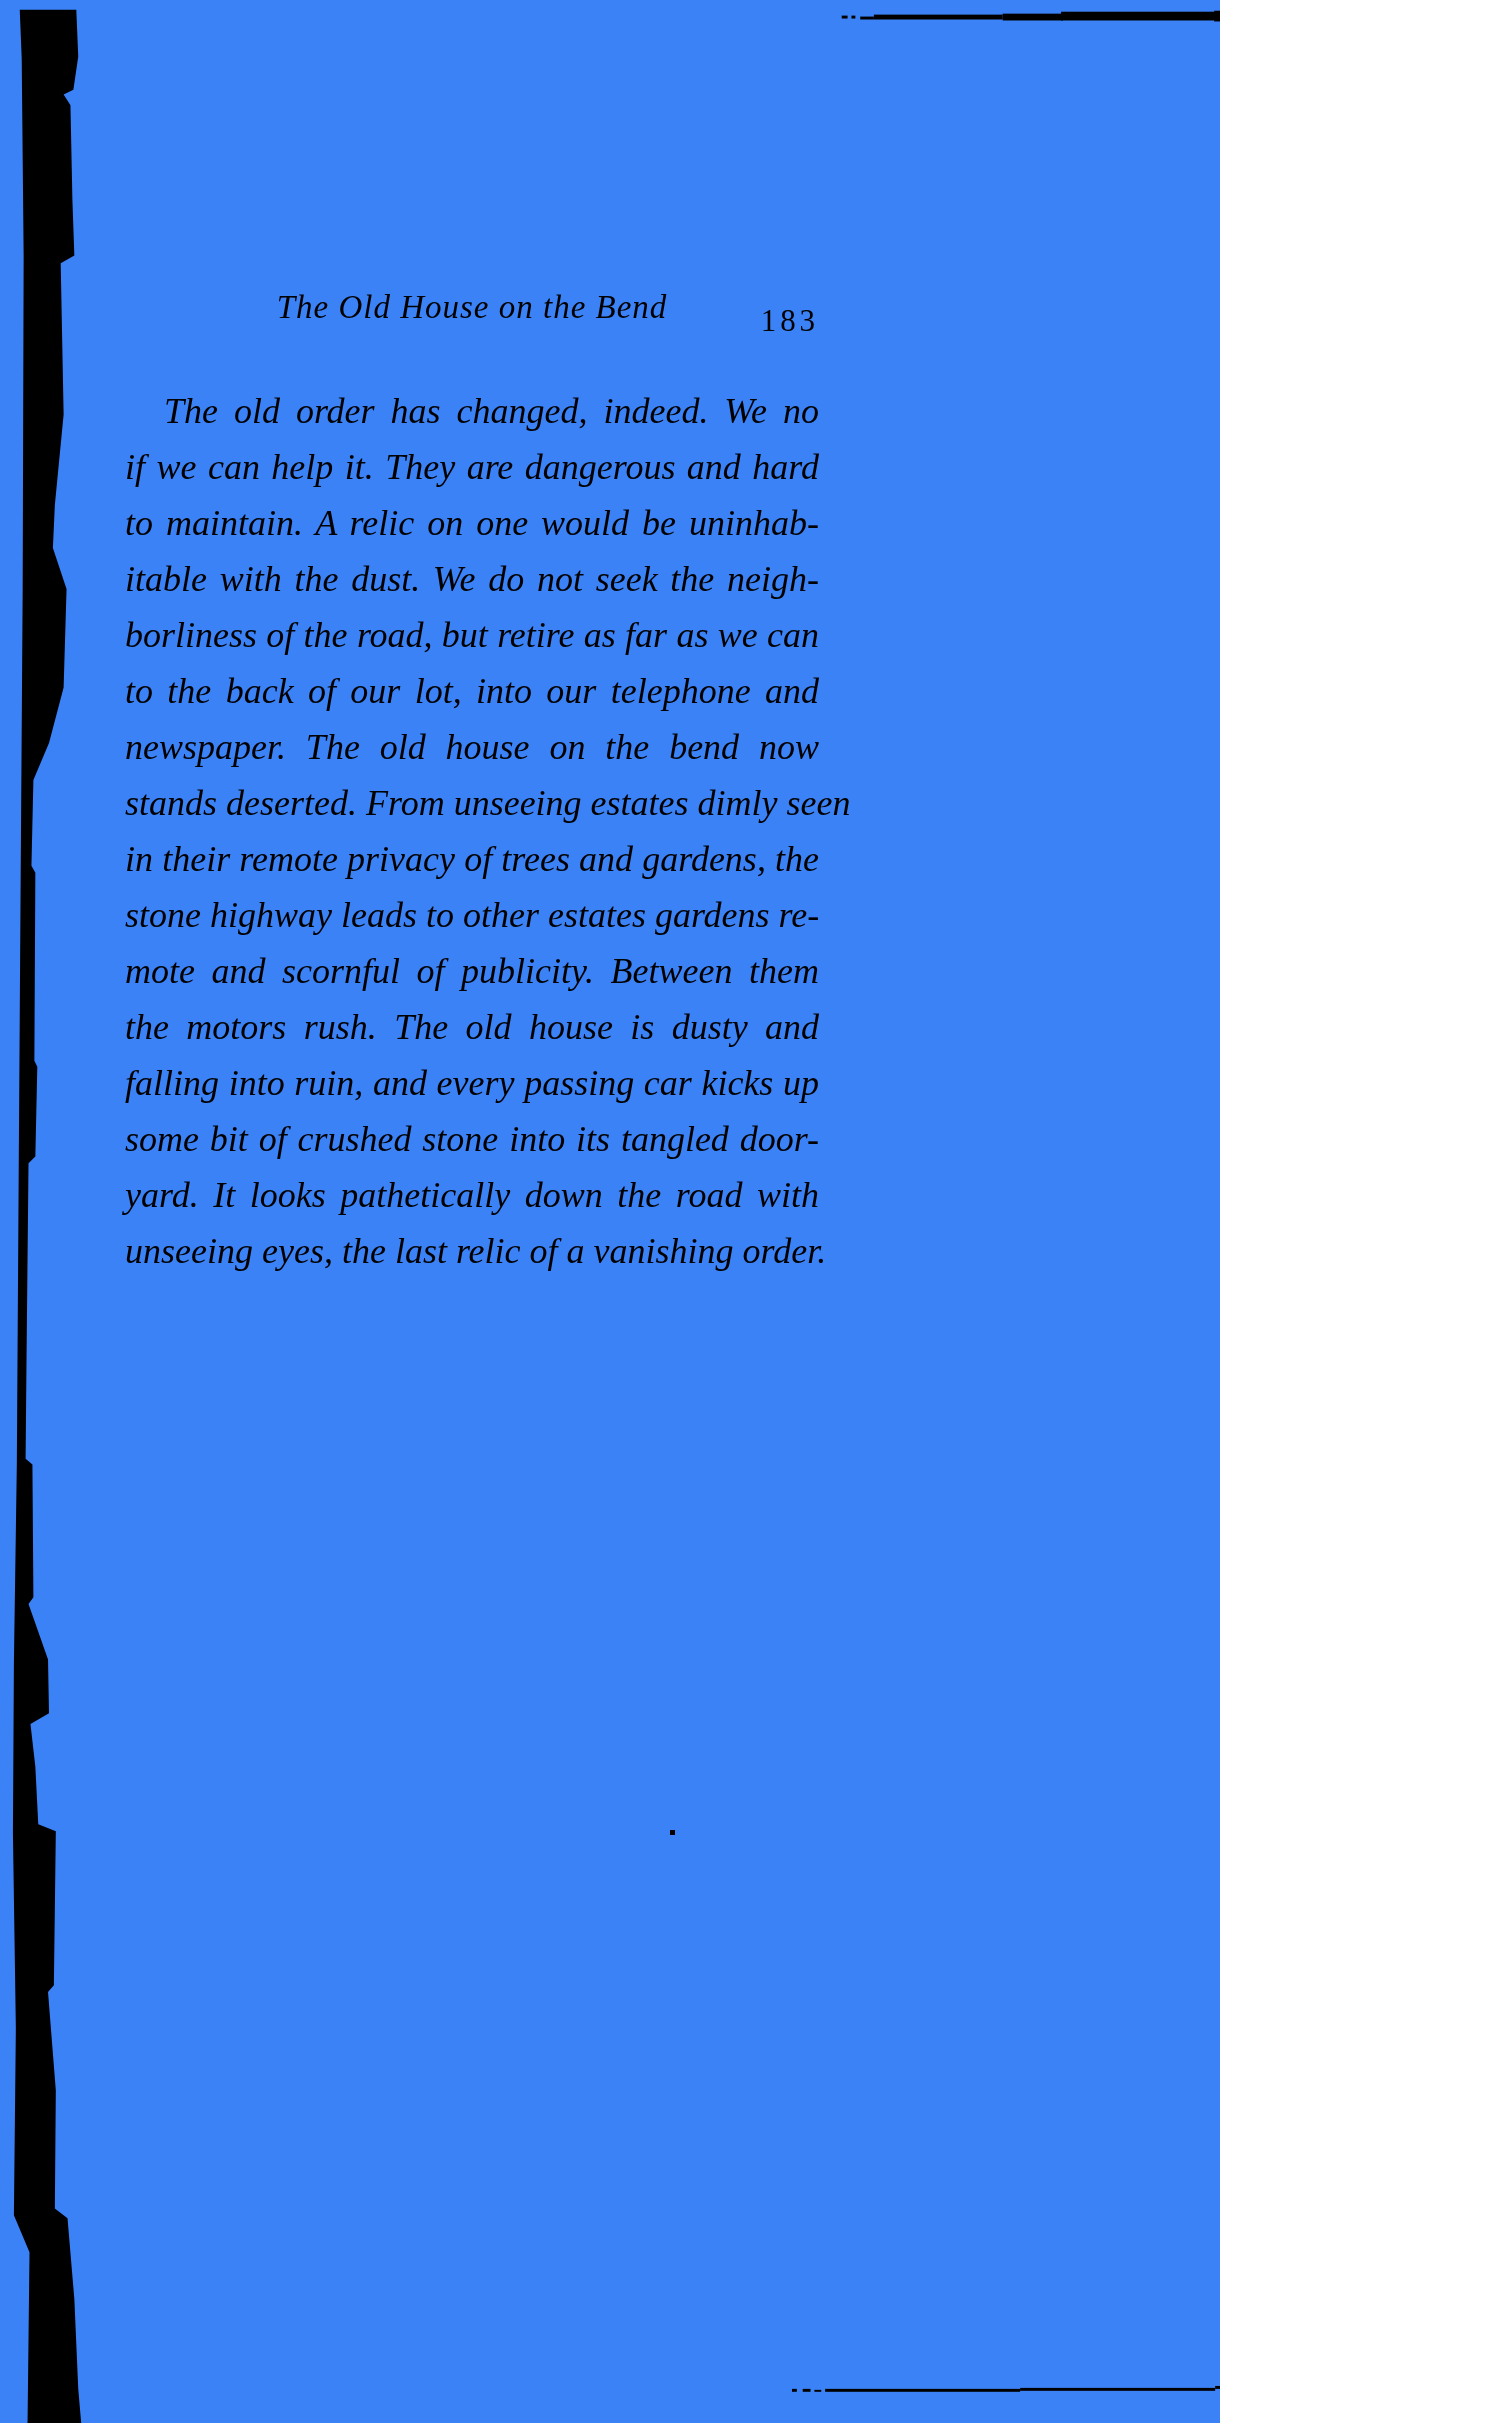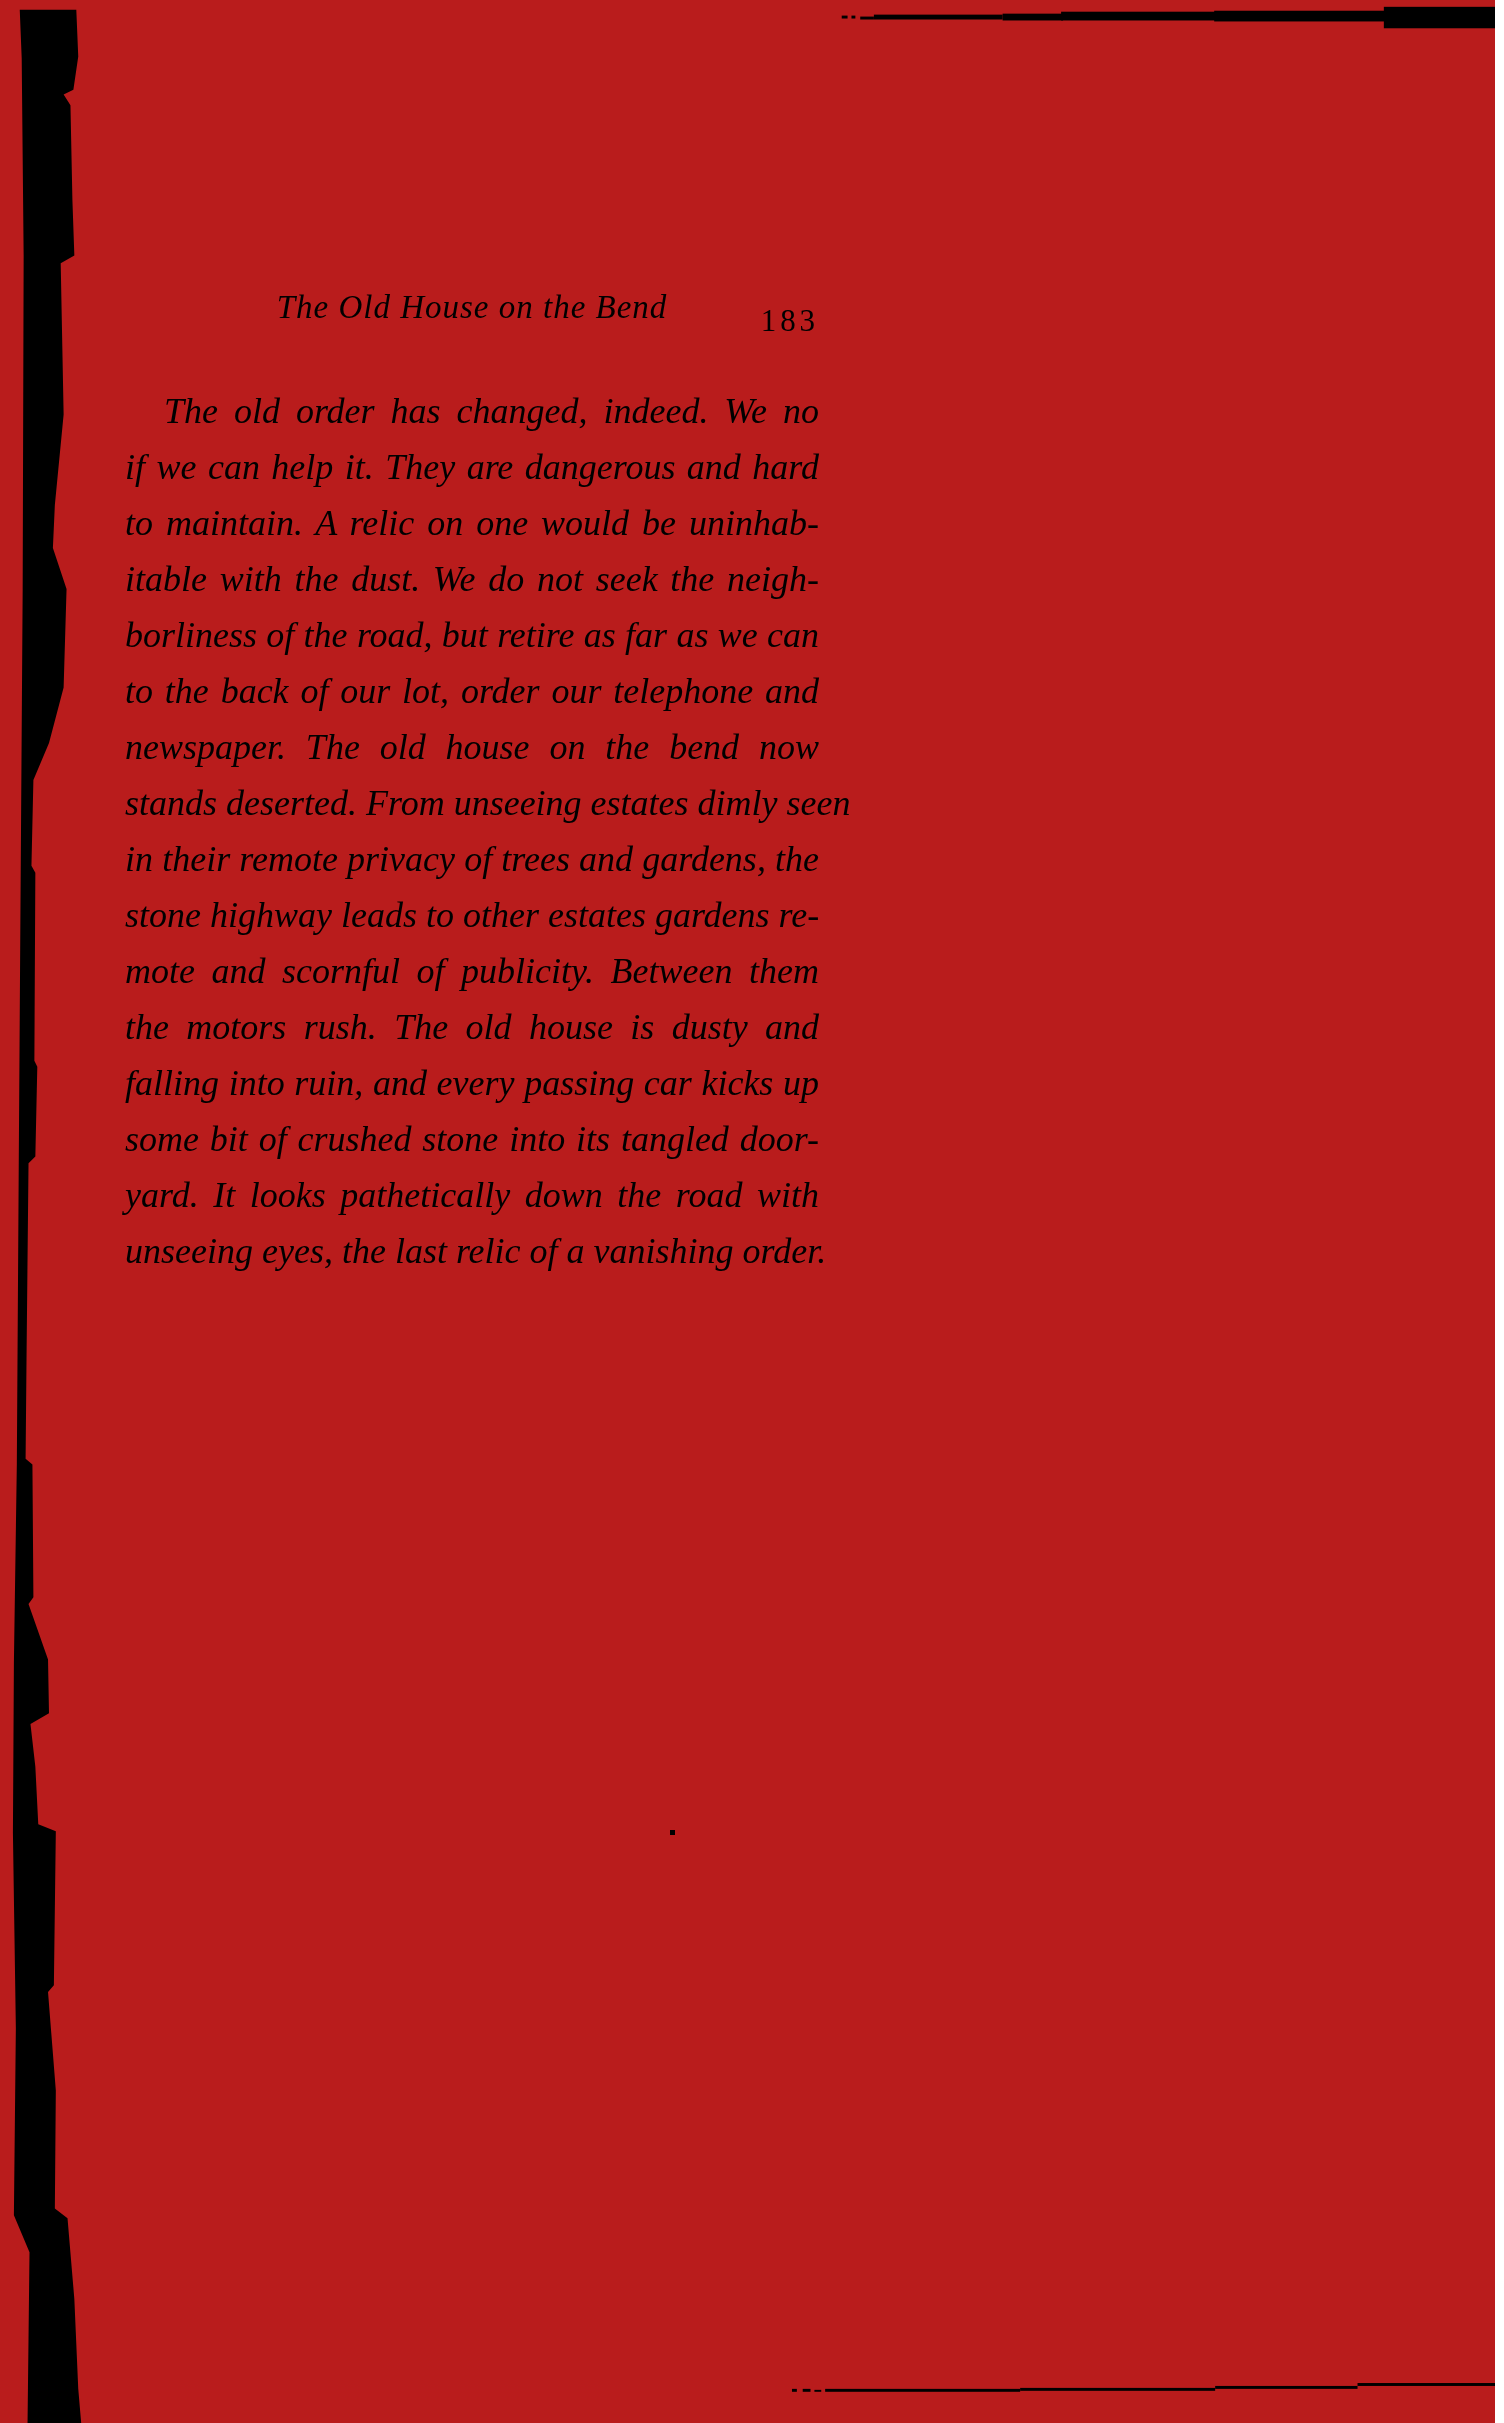--- a/index.html
+++ b/index.html
@@ -2,23 +2,23 @@
 <html><head>
 <meta charset="utf-8">
 <style>
   html, body {
     margin: 0;
     padding: 0;
     background: #ffffff;
   }
   .page {
     position: relative;
-    width: 1495px;
+    width: 1220px;
     height: 2423px;
-    background: #b91c1c;
+    background: #3b82f6;
     overflow: hidden;
     font-family: "Liberation Serif", serif;
     color: #000000;
   }
   .scan-overlay {
     position: absolute;
     left: 0;
     top: 0;
     width: 1505px;
     height: 2423px;
@@ -113,21 +113,21 @@
     <span class="title">The Old House on the Bend</span>
     <span class="folio">183</span>
   </div>
 
   <div class="textblock">
     <div class="line indent">The old order has changed, indeed. We no</div>
     <div class="line">if we can help it. They are dangerous and hard</div>
     <div class="line">to maintain. A relic on one would be uninhab-</div>
     <div class="line">itable with the dust. We do not seek the neigh-</div>
     <div class="line">borliness of the road, but retire as far as we can</div>
-    <div class="line">to the back of our lot, order our telephone and</div>
+    <div class="line">to the back of our lot, into our telephone and</div>
     <div class="line">newspaper. The old house on the bend now</div>
     <div class="line">stands deserted. From unseeing estates dimly seen</div>
     <div class="line">in their remote privacy of trees and gardens, the</div>
     <div class="line">stone highway leads to other estates gardens re-</div>
     <div class="line">mote and scornful of publicity. Between them</div>
     <div class="line">the motors rush. The old house is dusty and</div>
     <div class="line">falling into ruin, and every passing car kicks up</div>
     <div class="line">some bit of crushed stone into its tangled door-</div>
     <div class="line">yard. It looks pathetically down the road with</div>
     <div class="line">unseeing eyes, the last relic of a vanishing order.</div>

